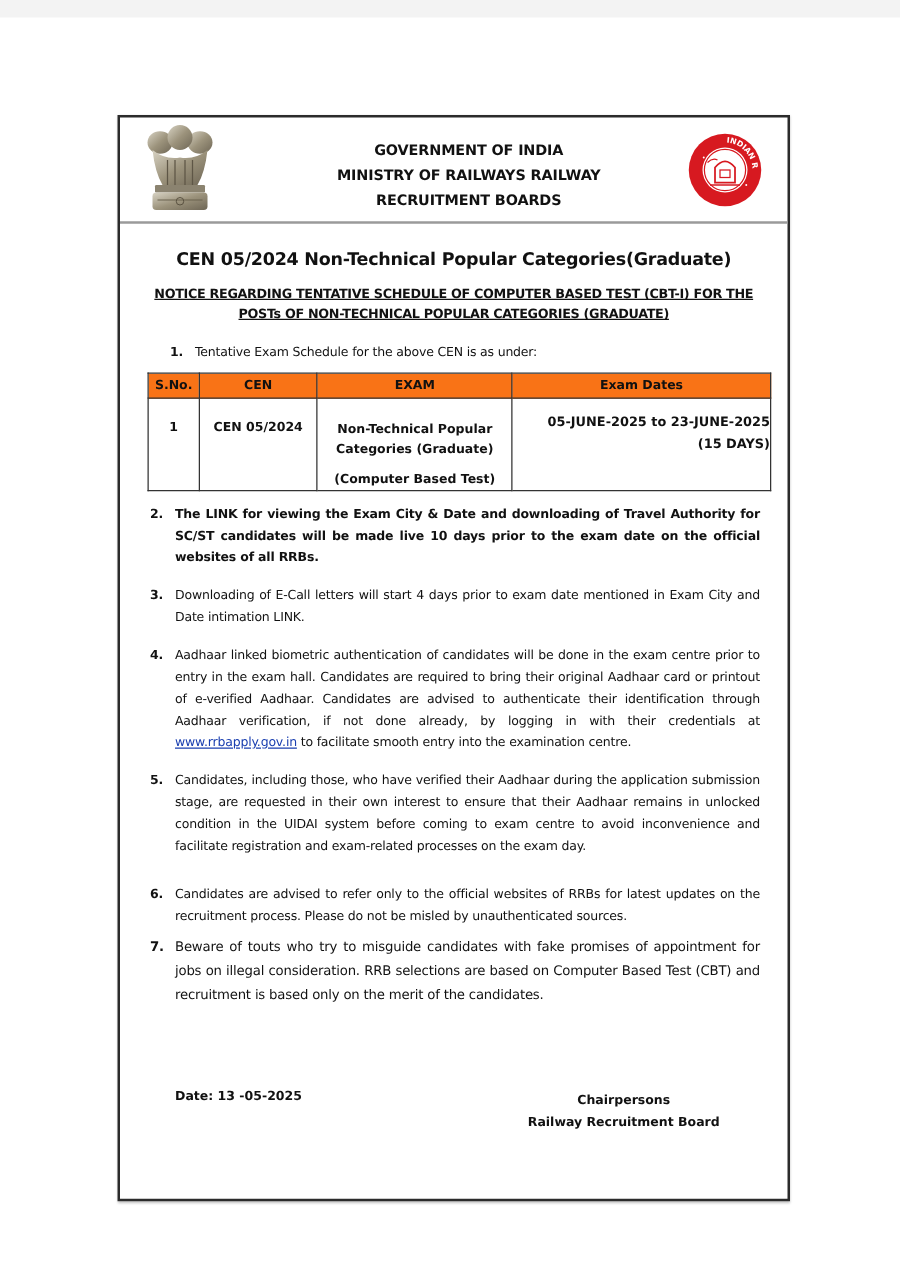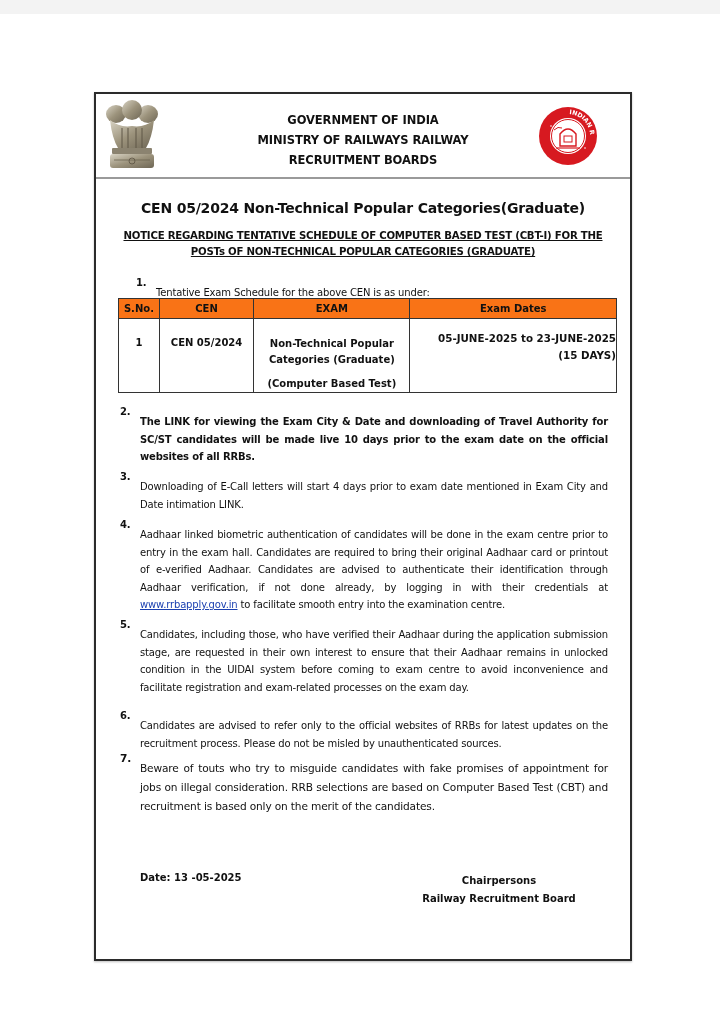--- a/index.html
+++ b/index.html
@@ -12,21 +12,21 @@
     .top-strip {
       position: absolute; left: 0; top: 0; width: 720px; height: 14px;
       background: #f3f3f3;
     }
     .page-box {
       position: absolute; left: 94px; top: 92px; width: 534px; height: 865px;
       border: 2px solid #2b2b2b;
       box-shadow: 0 1px 2px rgba(0,0,0,0.25);
       background: #fff;
     }
-    .header { position: absolute; left: 0; top: 0; width: 426px; height: 83px; }
+    .header { position: absolute; left: 12px; top: 0; width: 426px; height: 83px; }
     .header-sep {
       position: absolute; left: 0; top: 83px; width: 534px; height: 0;
       border-top: 2px solid #9a9a9a;
     }
     .emblem { position: absolute; left: 6px; top: 4px; width: 60px; height: 74px; }
     .rail-logo { position: absolute; left: 442px; top: 12px; width: 60px; height: 60px; }
     .hdr-lines {
       position: absolute; left: 100px; top: 16px; width: 334px;
       text-align: center; font-weight: bold; font-size: 11.5px; line-height: 20px;
       letter-spacing: -0.1px;
@@ -37,21 +37,21 @@
     }
     .notice-head {
       position: absolute; left: 14px; top: 134px; width: 506px; text-align: center;
       font-weight: bold; font-size: 10.2px; line-height: 16px; text-decoration: underline;
       letter-spacing: -0.25px;
     }
     .item {
       position: absolute; font-size: 10px; line-height: 17.5px; letter-spacing: -0.15px;
     }
     .item .num { position: absolute; left: 0; top: 0; font-weight: bold; }
-    .item .txt { display: block; text-align: justify; margin-top: 10px; }
+    .item .txt { display: block; text-align: justify; }
     .item.bold .txt { font-weight: bold; }
     .item1 { left: 40px; top: 180px; width: 480px; }
     .item1 .txt { margin-left: 20px; }
     .list-item { left: 24px; width: 488px; }
     .list-item .txt { margin-left: 20px; }
     a.link { color: #1a3fb0; text-decoration: underline; }
 
     table.sched {
       position: absolute; left: 22px; top: 204px; width: 499px;
       border-collapse: collapse; font-size: 10px; font-weight: bold;

